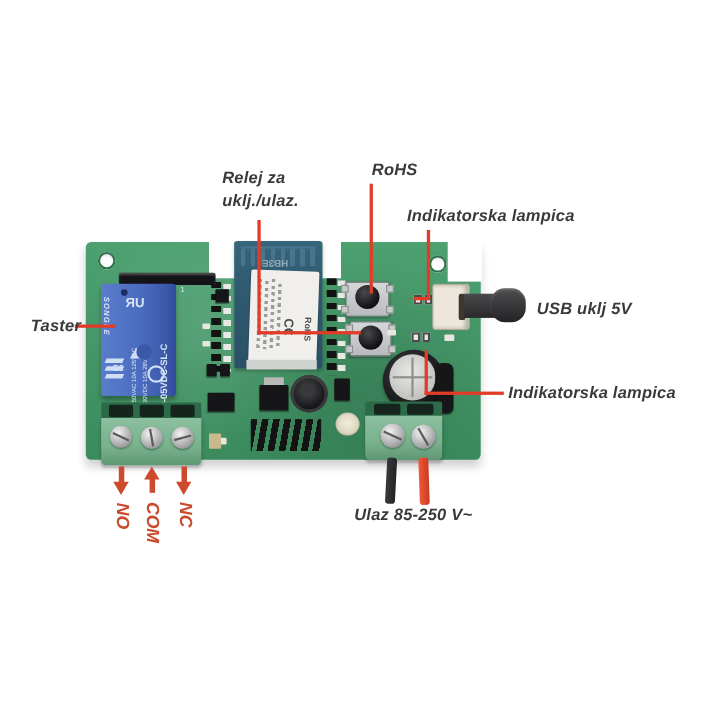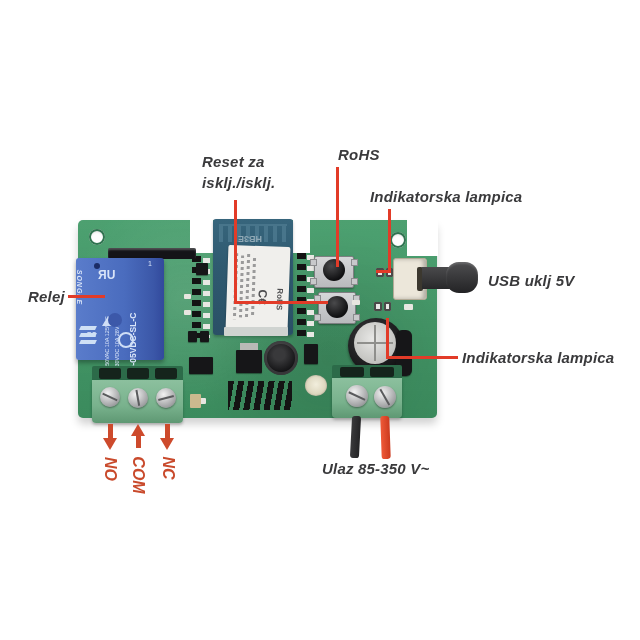--- a/index.html
+++ b/index.html
@@ -23,21 +23,21 @@
        border-radius:5px;box-shadow:0 6px 9px rgba(0,0,0,0.18);}
   .pcb-texture{position:absolute;inset:0;border-radius:5px;
        background:
         radial-gradient(circle at 30% 40%, rgba(255,255,255,0.10), transparent 40%),
         radial-gradient(circle at 70% 70%, rgba(0,0,0,0.12), transparent 45%),
         linear-gradient(180deg, rgba(255,255,255,0.06), rgba(0,0,0,0.10));}
   .notch{position:absolute;background:#ffffff;}
   .hole{position:absolute;width:16px;height:16px;border-radius:50%;background:#fdfdfd;
         box-shadow:inset 0 0 0 2px #2f7450, inset 0 2px 3px rgba(0,0,0,0.25);}
   
-  #relay{position:absolute;left:76px;top:258px;width:88px;height:102px;
+  #relay{position:absolute;left:92px;top:258px;width:68px;height:102px;
          background:linear-gradient(90deg,#5a7ccb 0%,#4a6cbe 55%,#3b57a8 88%,#32499c 100%);
          border-radius:3px;box-shadow:0 3px 4px rgba(0,0,0,0.3);}
   .relay-topbar{position:absolute;left:108px;top:248px;width:88px;height:11px;background:#141418;
          border-radius:2px;box-shadow:inset 0 2px 2px rgba(255,255,255,0.25);}
   .rot90{transform:rotate(90deg);transform-origin:center;}
   .rotm90{transform:rotate(-90deg);transform-origin:center;}
   .relay-txt{color:#d9e4f8;white-space:nowrap;}
   
   #wifi{position:absolute;left:213px;top:219px;width:80px;height:116px;
         background:linear-gradient(180deg,#37657c 0%,#2f5a70 40%,#2a5066 100%);
@@ -234,26 +234,26 @@
   <div class="rline" style="left:386px;top:318px;width:3px;height:41px;"></div>
   <div class="rline" style="left:386px;top:356px;width:72px;height:3px;"></div>
 
   <div class="arrow-stem" style="left:108px;top:424px;height:15px;"></div>
   <div class="arrow-head head-down" style="left:103px;top:438px;"></div>
   <div class="arrow-head head-up" style="left:131px;top:424px;"></div>
   <div class="arrow-stem" style="left:136px;top:435px;height:13px;"></div>
   <div class="arrow-stem" style="left:165px;top:424px;height:15px;"></div>
   <div class="arrow-head head-down" style="left:160px;top:438px;"></div>
 
-  <div class="lbl" style="left:28px;top:288px;">Relej</div>
-  <div class="lbl" style="left:202px;top:153px;">Reset za</div>
-  <div class="lbl" style="left:202px;top:174px;">isklj./isklj.</div>
+  <div class="lbl" style="left:28px;top:288px;">Taster</div>
+  <div class="lbl" style="left:202px;top:153px;">Relej za</div>
+  <div class="lbl" style="left:202px;top:174px;">uklj./ulaz.</div>
   <div class="lbl" style="left:338px;top:146px;">RoHS</div>
   <div class="lbl" style="left:370px;top:188px;">Indikatorska lampica</div>
   <div class="lbl" style="left:488px;top:272px;">USB uklj 5V</div>
   <div class="lbl" style="left:462px;top:349px;">Indikatorska lampica</div>
-  <div class="lbl" style="left:322px;top:460px;">Ulaz 85-350 V~</div>
+  <div class="lbl" style="left:322px;top:460px;">Ulaz 85-250 V~</div>
 
   <div class="term-lbl" style="left:98px;top:460px;">NO</div>
   <div class="term-lbl" style="left:119px;top:466px;">COM</div>
   <div class="term-lbl" style="left:156px;top:459px;">NC</div>
 
 </div>
 
 </body></html>

